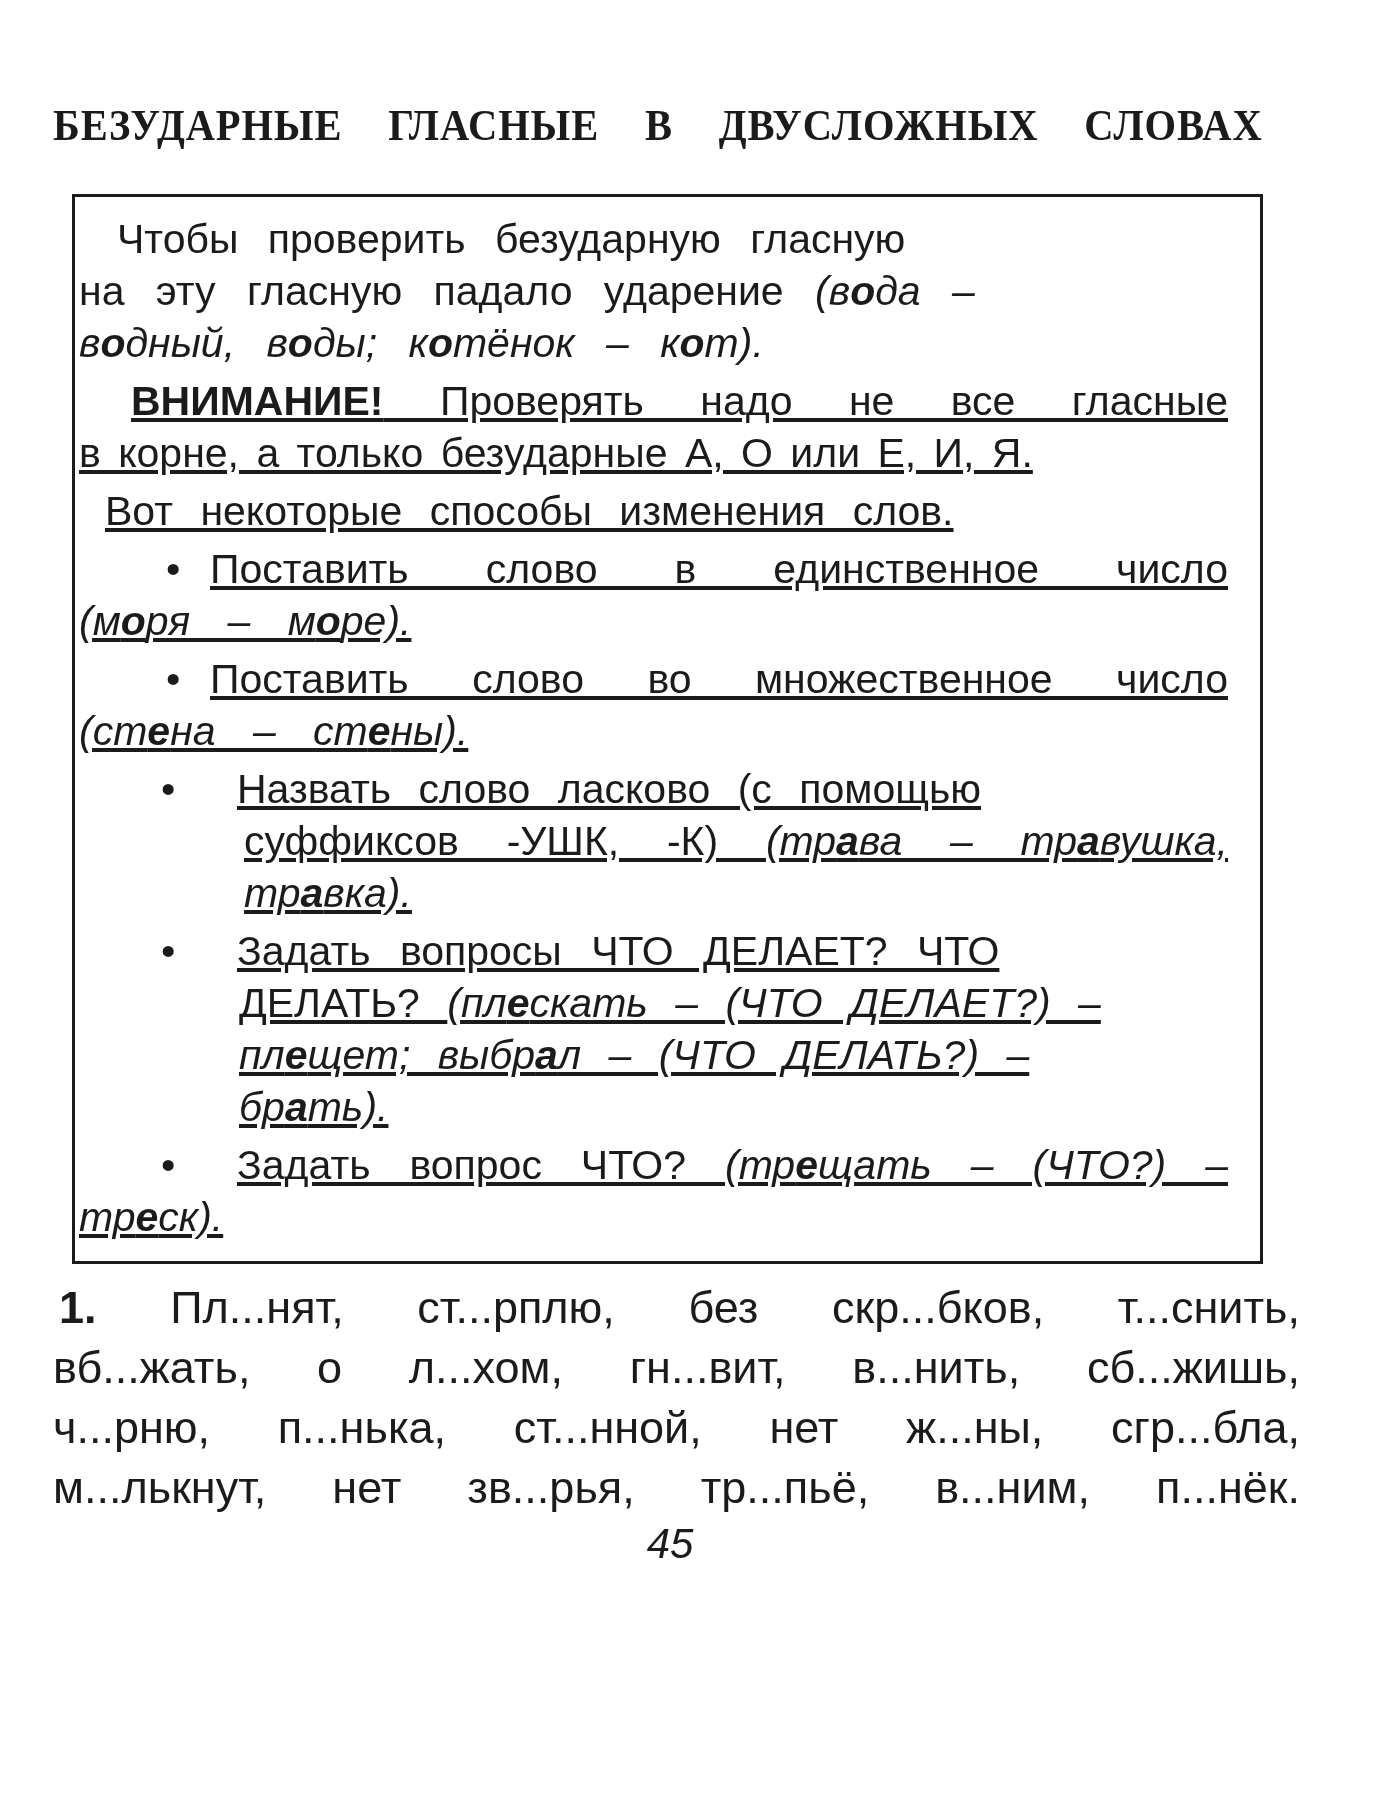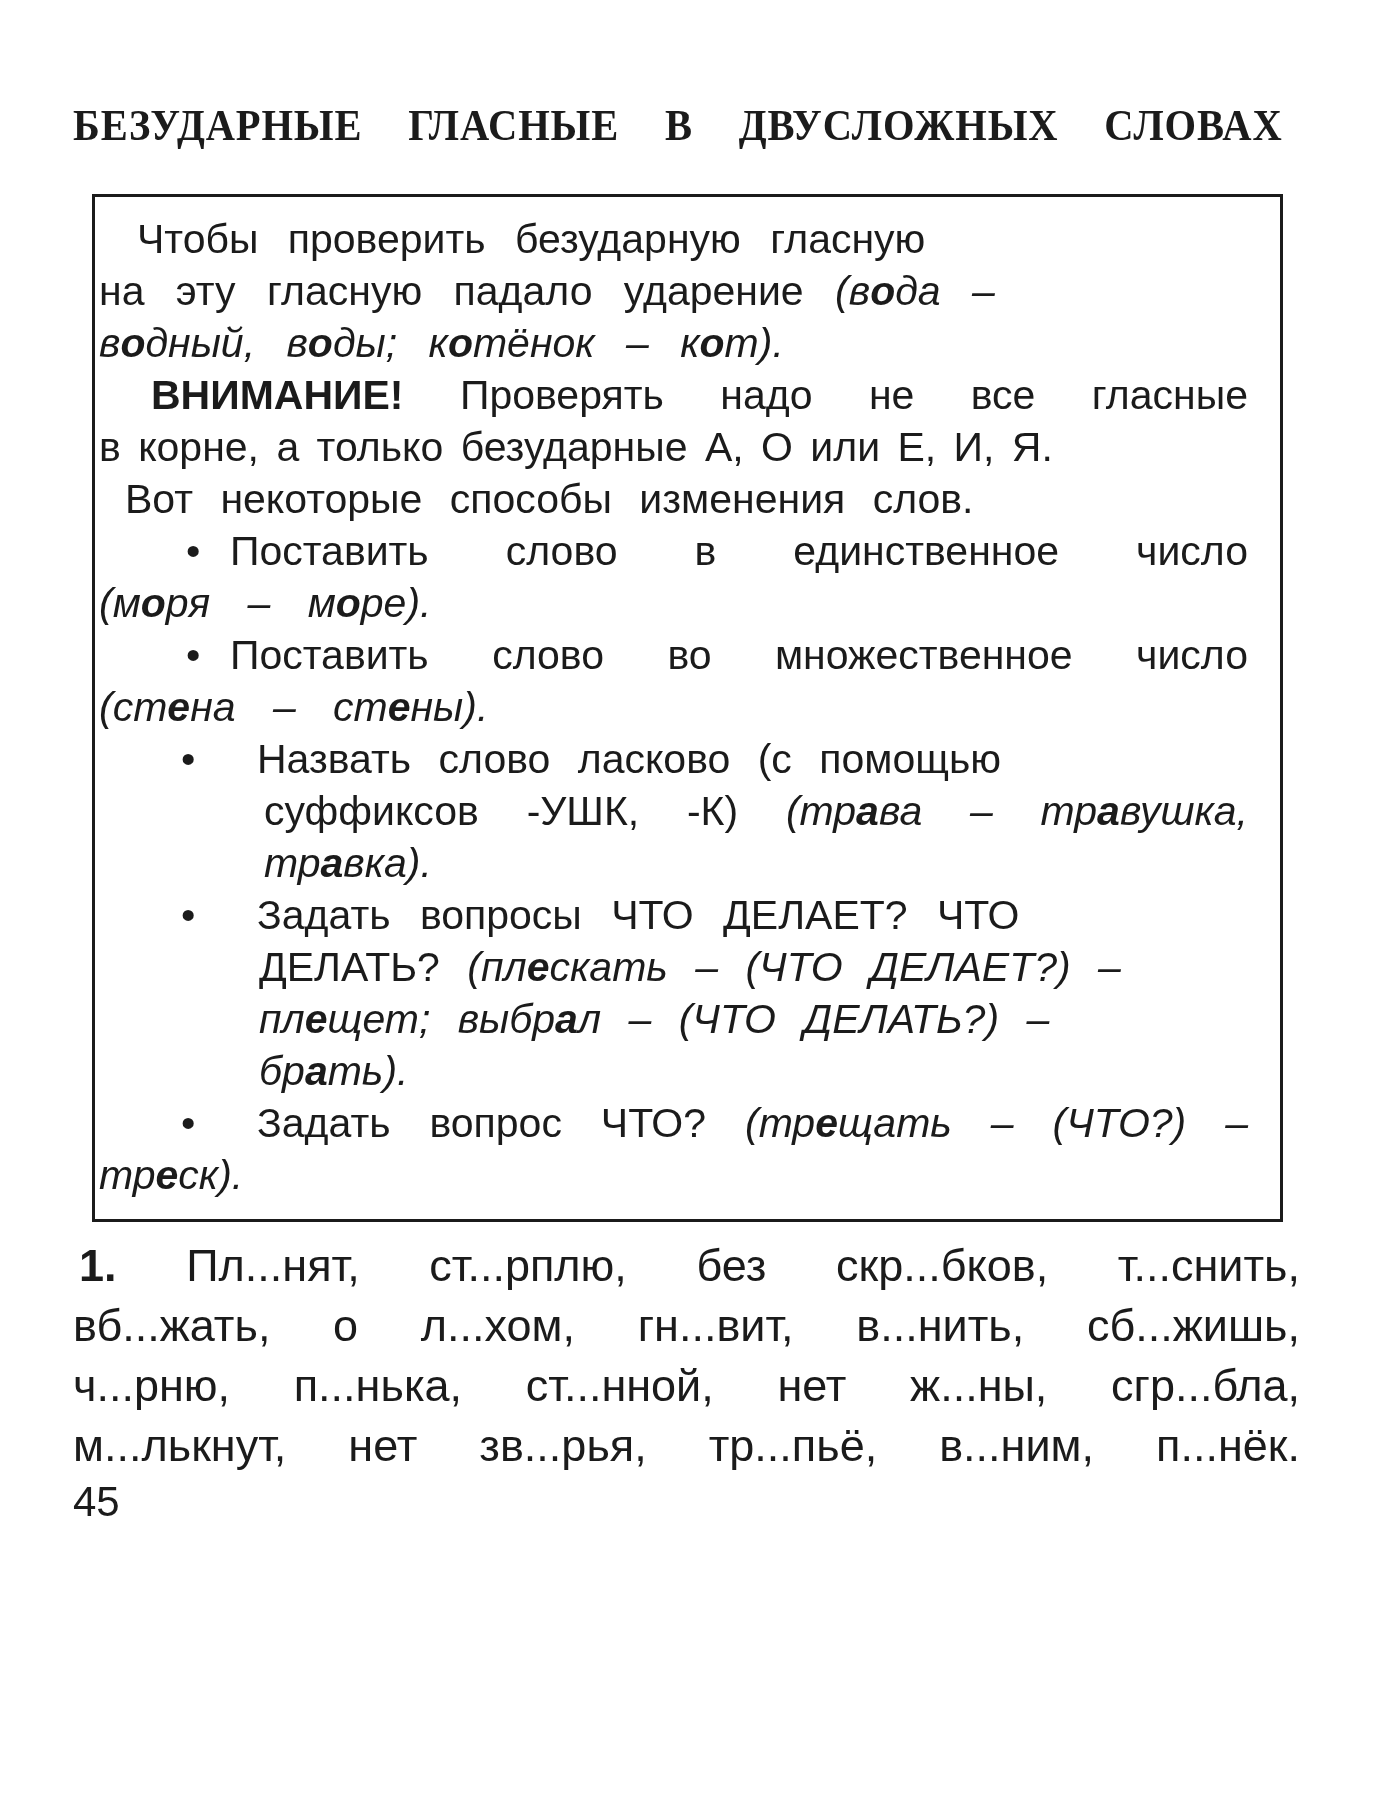--- a/index.html
+++ b/index.html
@@ -10,21 +10,21 @@
   body{
     width:1377px;height:1800px;
     background:var(--paper);
     color:var(--ink);
     overflow:hidden;
     font-family:"Liberation Sans", sans-serif;
   }
   .page{
     box-sizing:border-box;
     width:1377px;height:1564px;
-    padding:70px 77px 0 73px;
+    padding:70px 77px 0 53px;
     position:relative;
   }
   
   .title{
     font-family:"Liberation Serif", serif;
     font-weight:bold;
     font-size:45px;
     line-height:50px;
     letter-spacing:1px;
     width:1344px;
@@ -37,21 +37,21 @@
   
   .rule-box{
     box-sizing:border-box;
     margin:44px 0 0 19px;
     width:1191px;
     border:3px solid var(--ink);
     padding:16px 32px 18px 4px;
     font-size:41px;
     line-height:52px;
   }
-  .para + .para{margin-top:0;}
+  .para + .para{margin-top:6px;text-decoration:underline;}
   .tline{word-spacing:5px;}
   .tline.just{text-align:justify;text-align-last:justify;}
   .sg.b{font-weight:bold;}
   .sg.i{font-style:italic;}
   .sg.bi{font-weight:bold;font-style:italic;}
   .bullet{display:inline-block;text-align:left;}
   
   .instruction{
     margin:46px 0 0 20px;
     font-family:"Liberation Serif", serif;
@@ -65,23 +65,24 @@
     word-spacing:normal;
   }
   .exercise{
     margin-top:14px;
     font-size:45px;
     line-height:60px;
   }
   .page-number{
     margin-top:4px;
     padding-right:13px;
-    text-align:left;
+    text-align:center;
     font-size:42px;
     line-height:44px;
+    font-style:italic;
   }
 </style>
 </head>
 <body>
 
 <div class="page">
 
   <h1 class="title">БЕЗУДАРНЫЕ ГЛАСНЫЕ В ДВУСЛОЖНЫХ СЛОВАХ</h1>
 
   <div class="rule-box">

